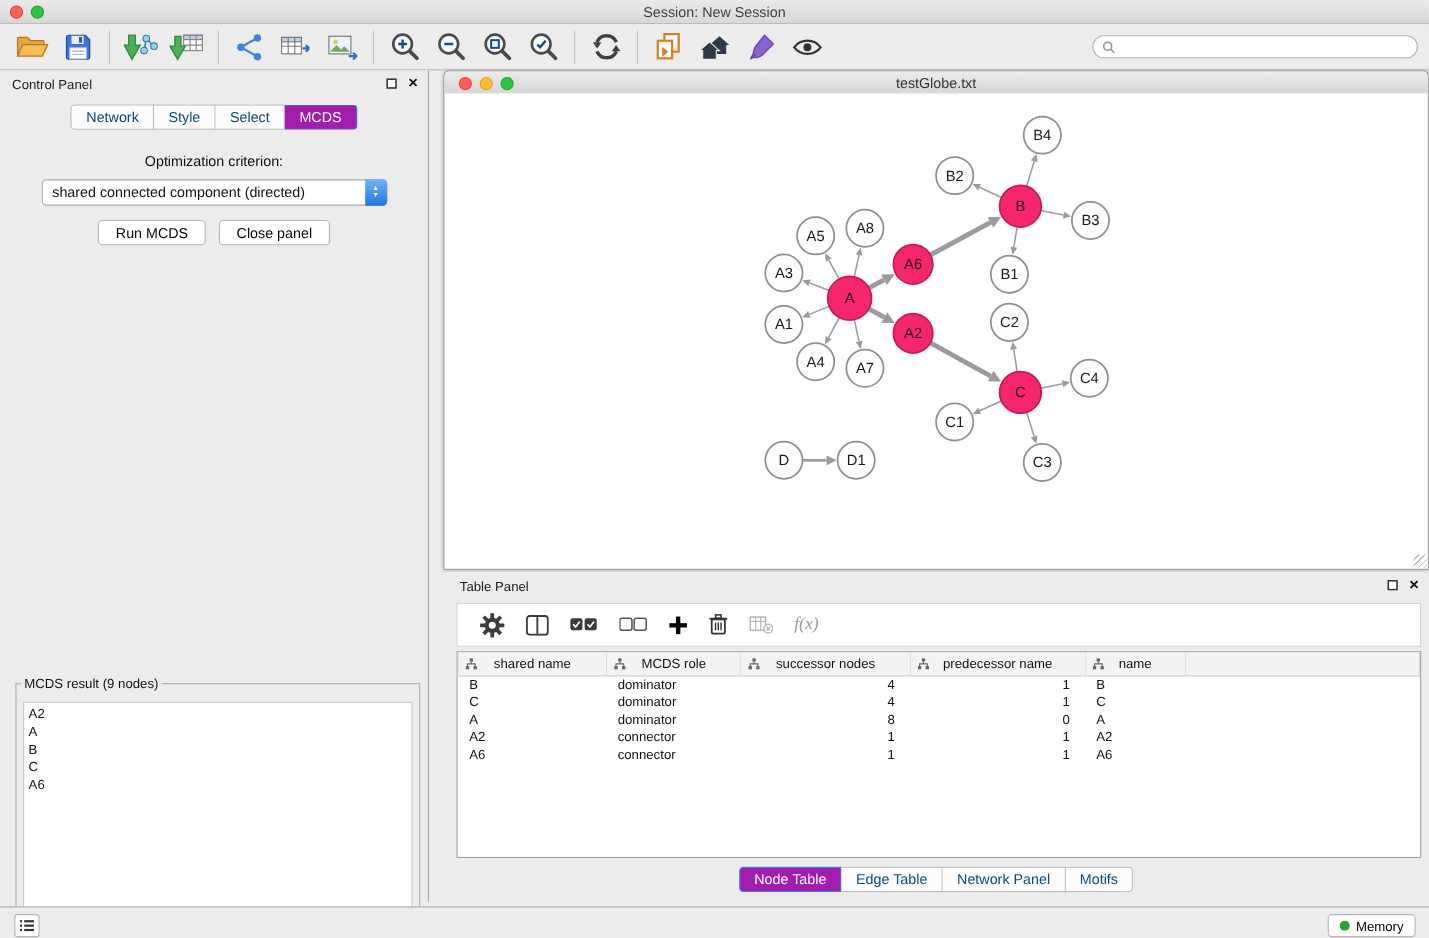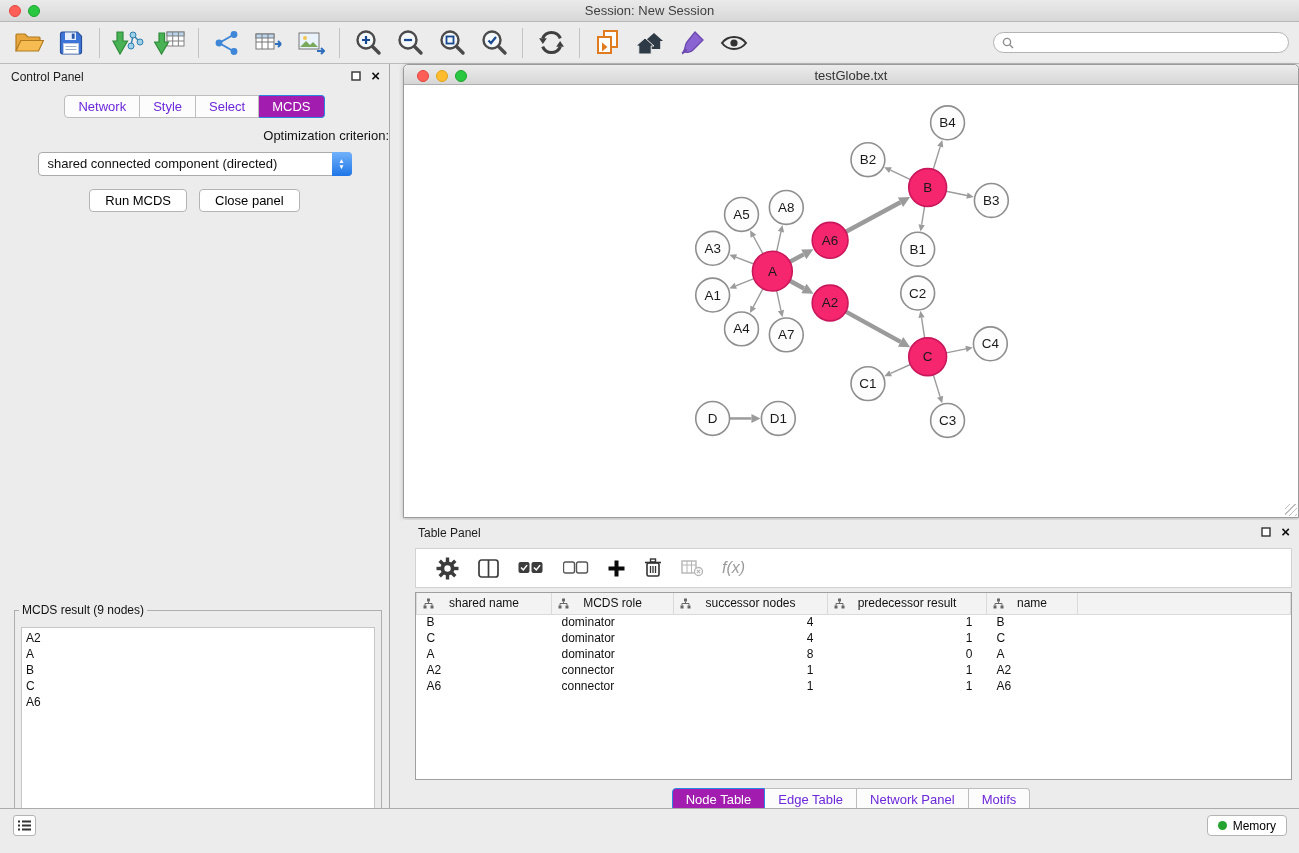--- a/index.html
+++ b/index.html
@@ -25,25 +25,25 @@
 
 
 .panel-header{position:relative;height:26px;}
 .panel-title{position:absolute;left:11px;top:6px;font-size:12px;color:#1c1c1c;}
 .panel-icons{position:absolute;right:9px;top:5px;display:flex;gap:10px;align-items:center;}
 .close-x{font-size:15px;font-weight:bold;color:#101010;line-height:14px;cursor:pointer;}
 
 
 .control-panel{position:absolute;left:0;top:64px;width:390px;bottom:33px;background:#ececec;border-right:1px solid #a9a9a9;}
 .cp-tabs{display:flex;justify-content:center;margin-top:5px;}
-.seg-tab{font-size:13px;padding:3px 13px;background:#fcfcfc;border:1px solid #bdbdbd;border-left:none;color:#6d28d9;cursor:pointer;}
+.seg-tab{font-size:13px;padding:3px 13px;background:#fcfcfc;border:1px solid #bdbdbd;border-left:none;color:#0c4a6e;cursor:pointer;}
 .seg-tab:first-child{border-left:1px solid #bdbdbd;border-radius:4px 0 0 4px;}
 .seg-tab:last-child{border-radius:0 4px 4px 0;}
 .seg-tab.active{background:#a21caf;border-color:#2f84e0;color:#fff;}
-.cp-opt-label{text-align:right;margin-top:10px;font-size:13px;}
+.cp-opt-label{text-align:center;margin-top:21px;font-size:13px;}
 .cp-dropdown{position:relative;margin:9px auto 0;width:314px;height:24px;background:#fff;border:1px solid #ababab;border-radius:4px;cursor:pointer;}
 .cp-dropdown-value{display:block;line-height:22px;padding-left:9px;font-size:13px;white-space:nowrap;overflow:hidden;}
 .cp-stepper{position:absolute;right:-1px;top:-1px;width:20px;height:24px;border-radius:0 4px 4px 0;background:linear-gradient(#71b2fb,#1f76e8);display:flex;flex-direction:column;align-items:center;justify-content:center;color:#fff;font-size:6.5px;line-height:6px;}
 .cp-buttons{display:flex;justify-content:center;gap:12px;margin-top:13px;}
 .push-btn{font-size:13px;padding:3px 15px;background:#fff;border:1px solid #b4b4b4;border-radius:4px;cursor:pointer;}
 .mcds-result{position:absolute;left:14px;top:391px;width:368px;height:345px;border:1px solid #aeaeae;background:#ececec;}
 .mcds-result legend{font-size:12px;margin-left:4px;padding:0 3px;}
 .mcds-list{position:absolute;left:6px;right:6px;top:10px;bottom:8px;background:#fff;border:1px solid #c6c6c6;padding:2px 4px;font-size:12px;overflow:auto;}
 .mcds-item{line-height:16px;}
 
@@ -56,31 +56,31 @@
 .resize-grip{position:absolute;right:1px;bottom:1px;width:12px;height:12px;background:repeating-linear-gradient(135deg,transparent 0 3px,#bdbdbd 3px 4px);}
 
 
 .v-splitter{position:absolute;left:390px;top:64px;width:13px;bottom:33px;cursor:col-resize;}
 .h-splitter{position:absolute;left:403px;right:0;top:518px;height:2px;cursor:row-resize;}
 
 
 .table-panel{position:absolute;left:403px;top:520px;right:0;bottom:33px;background:#ececec;}
 .tp-toolbar{position:relative;margin:2px 7px 0 12px;height:40px;background:#fff;border:1px solid #d2d2d2;display:flex;align-items:center;gap:19px;padding-left:20px;}
 .tp-btn{background:none;border:none;display:flex;align-items:center;cursor:pointer;}
-.fx{font-family:Liberation Sans, sans-serif;font-style:italic;font-size:16px;color:#9a9a9a;}
+.fx{font-family:Liberation Serif, serif;font-style:italic;font-size:16px;color:#9a9a9a;}
 .tp-table-wrap{margin:4px 7px 0 12px;height:188px;background:#fff;border:1px solid #9f9f9f;overflow:hidden;}
 table.node-table{border-collapse:collapse;table-layout:fixed;width:100%;font-size:12px;}
 .node-table th{position:relative;height:21px;background:#f3f3f3;border:1px solid #dadada;border-top:none;font-weight:normal;font-size:12px;}
 .node-table th .th-icon{position:absolute;left:6px;top:5px;}
 .node-table td{height:16px;padding:0 10px;}
 .node-table td.num{text-align:right;padding-right:14px;}
 .tp-tabs{display:flex;justify-content:center;margin-top:8px;}
 
 
-.statusbar{position:absolute;left:0;right:0;bottom:0;height:45px;background:#ececec;border-top:1px solid #ababab;}
+.statusbar{position:absolute;left:0;right:0;bottom:0;height:29px;background:#ececec;border-top:1px solid #ababab;}
 .sb-list-btn{position:absolute;left:13px;top:6px;width:23px;height:21px;background:#fff;border:1px solid #b4b4b4;border-radius:3px;display:flex;align-items:center;justify-content:center;cursor:pointer;}
 .sb-memory{position:absolute;right:12px;top:6px;height:21px;padding:0 10px;background:#fff;border:1px solid #b4b4b4;border-radius:4px;display:flex;align-items:center;gap:6px;font-size:12px;cursor:pointer;}
 .sb-memory .dot{width:9px;height:9px;border-radius:50%;background:#23a32f;}
 </style>
 </head>
 <body>
 
 <header class="titlebar">
   <div class="traffic-lights">
     <span class="tl tl-red"></span>
@@ -523,21 +523,21 @@
               </svg>
             <span>successor nodes</span>
           </th>
           <th>
             <svg class="th-icon" width="11" height="11" viewBox="0 0 11 11">
                 <rect x="4" y="0.5" width="3" height="3" fill="#666"></rect>
                 <rect x="0.5" y="7.5" width="3" height="3" fill="#666"></rect>
                 <rect x="7.5" y="7.5" width="3" height="3" fill="#666"></rect>
                 <path d="M5.5 3.5 V5.5 M2 7.5 V5.5 H9 V7.5" stroke="#666" fill="none"></path>
               </svg>
-            <span>predecessor result</span>
+            <span>predecessor name</span>
           </th>
           <th>
             <svg class="th-icon" width="11" height="11" viewBox="0 0 11 11">
                 <rect x="4" y="0.5" width="3" height="3" fill="#666"></rect>
                 <rect x="0.5" y="7.5" width="3" height="3" fill="#666"></rect>
                 <rect x="7.5" y="7.5" width="3" height="3" fill="#666"></rect>
                 <path d="M5.5 3.5 V5.5 M2 7.5 V5.5 H9 V7.5" stroke="#666" fill="none"></path>
               </svg>
             <span>name</span>
           </th>

